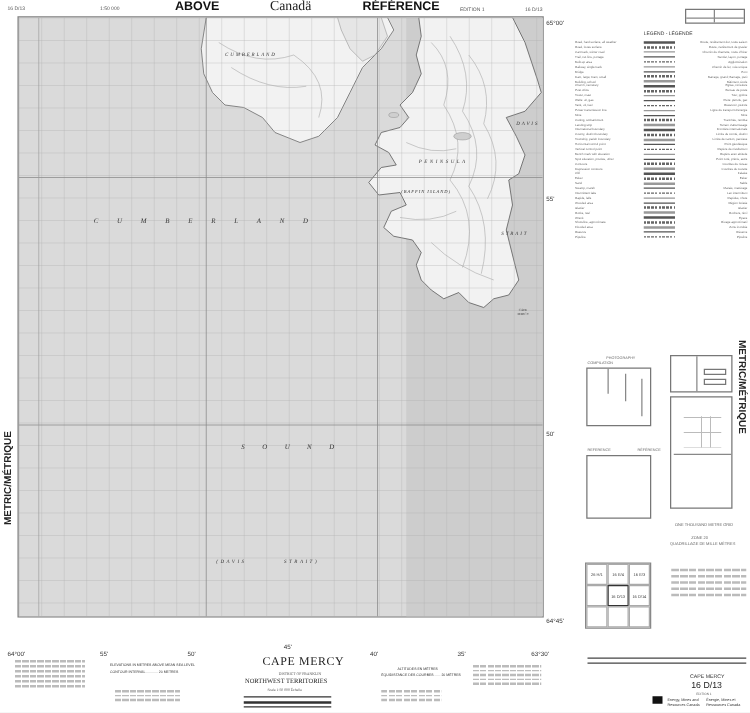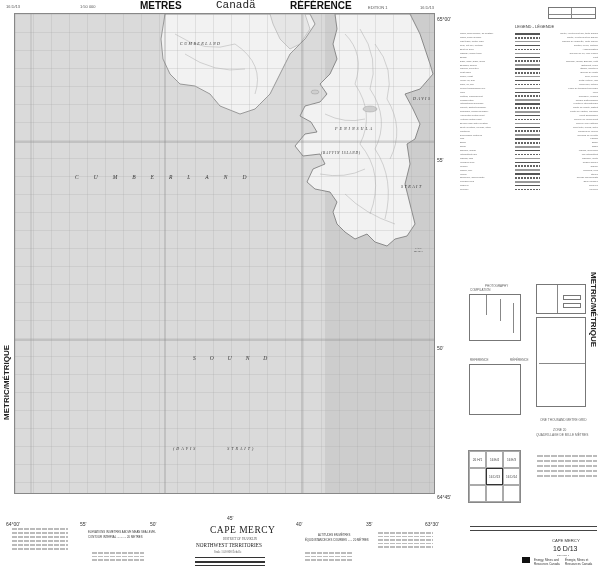--- a/index.html
+++ b/index.html
@@ -43,22 +43,22 @@
   .nrcan { position: absolute; font-size: 3px; color: #333; }
   .flag { position: absolute; left: 522px; top: 557px; width: 8px; height: 6px; background: #111; }
   .paragraph { position: absolute; font-size: 2.5px; line-height: 3.5px; color: #777; }
   .scale-bar { position: absolute; height: 1.2px; background: #333; }
 </style>
 </head>
 <body>
 
 <div class="hdr" style="left:6px;top:4px;">16 D/13</div>
 <div class="hdr" style="left:80px;top:4px;">1:50 000</div>
-<div class="hdr-big" style="left:140px;top:0px;">METRES</div>
-<div class="canada" style="left:216px;top:-1px;font-family:Liberation Mono, monospace;">Canadä</div>
+<div class="hdr-big" style="left:140px;top:0px;">ABOVE</div>
+<div class="canada" style="left:216px;top:-1px;">Canadä</div>
 <div class="hdr-big" style="left:290px;top:0px;">RÉFÉRENCE</div>
 <div class="hdr" style="left:368px;top:5px;">EDITION 1</div>
 <div class="hdr" style="left:420px;top:5px;">16 D/13</div>
 
 <div class="box" style="left:548px;top:7px;width:48px;height:12px;">
   <div style="position:absolute;left:22px;top:0;width:0.5px;height:100%;background:#888;"></div>
   <div style="position:absolute;left:0;top:6px;width:100%;height:0.5px;background:#888;"></div>
 </div>
 
 <div class="side-vert" style="left:2px;top:420px;">METRIC/MÉTRIQUE</div>

